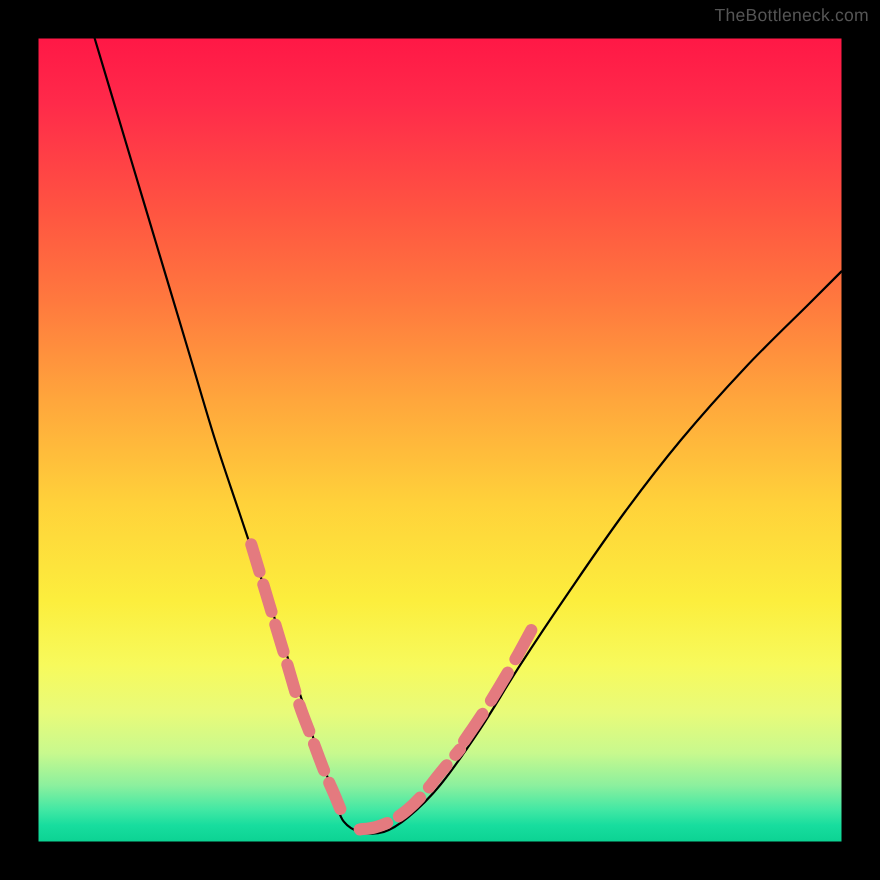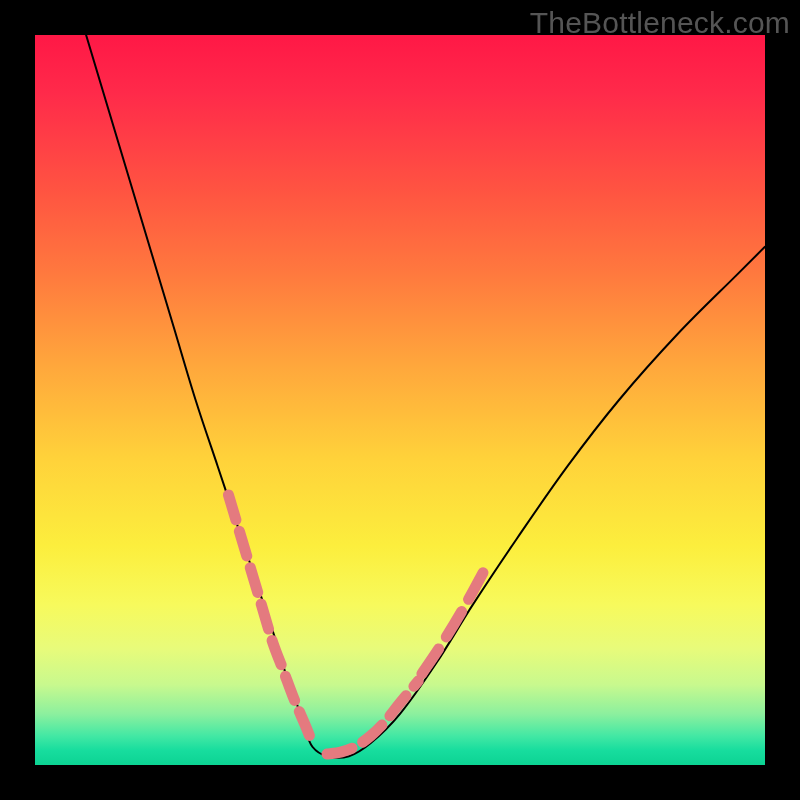--- a/index.html
+++ b/index.html
@@ -42,21 +42,21 @@
       #43e8a4 96%,
       #17dd9e 98%,
       #0cd393 100%
     );
   }
   .watermark {
     position: absolute;
     top: 6px;
     right: 10px;
     color: #555;
-    font-size: 30px;
+    font-size: 16px;
     font-weight: 500;
     letter-spacing: 0.2px;
     user-select: none;
   }
   svg.curve {
     position: absolute;
     left: 0;
     top: 0;
     width: 730px;
     height: 730px;

